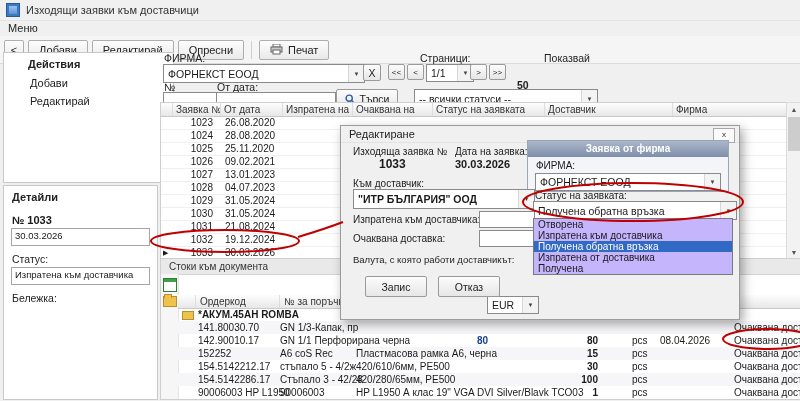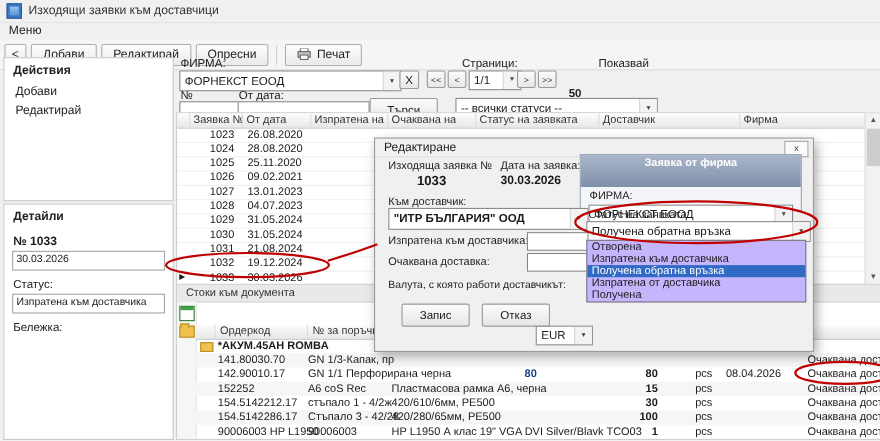--- a/index.html
+++ b/index.html
@@ -81,21 +81,21 @@
         border:1px solid #b88f2e;margin:3px 0 0 4px;vertical-align:top;}
   
   #dialog{left:340px;top:125px;width:398px;height:193px;background:#f0f0f0;border:1px solid #9b9b9b;
           box-shadow:3px 4px 10px rgba(0,0,0,.35);z-index:10;}
   .dtitle{height:16px;line-height:16px;padding-left:8px;font-size:11px;color:#222;border-bottom:1px solid #e2e2e2;}
   .dclose{position:absolute;right:4px;top:2px;width:20px;height:13px;border:1px solid #a8a8a8;background:#fafafa;
           font-size:8px;line-height:11px;text-align:center;color:#333;}
   .dl{position:absolute;font-size:10px;color:#222;white-space:nowrap;}
   .dv{position:absolute;font-weight:bold;white-space:nowrap;}
   .fgroup{position:absolute;left:186px;top:14px;width:200px;height:50px;border:1px solid #9aa5b8;background:#f4f5f8;}
-  .fgroup .gh{height:29px;line-height:16px;text-align:center;font-weight:bold;font-size:10px;color:#fff;
+  .fgroup .gh{height:16px;line-height:16px;text-align:center;font-weight:bold;font-size:10px;color:#fff;
               background:linear-gradient(#aab6ca,#7f8fa9);}
   .dropdown{position:absolute;left:192px;top:92px;width:198px;background:#c4b5fd;border:1px solid #7a7a7a;z-index:12;}
   .ditem{height:11px;line-height:11px;font-size:10px;padding-left:4px;white-space:nowrap;overflow:hidden;}
   .ditem.selected{background:#316ac5;color:#fff;}
   .dbtn{position:absolute;width:62px;height:21px;}
   
   #ann{position:absolute;inset:0;z-index:50;pointer-events:none;}
 </style>
 </head>
 <body>
@@ -120,21 +120,21 @@
     <button class="tbtn">
       <svg width="13" height="11" viewBox="0 0 13 11">
         <rect x="3" y="0" width="7" height="3" fill="#fff" stroke="#666"></rect>
         <rect x="1" y="3" width="11" height="5" fill="#c9c9c9" stroke="#666"></rect>
         <rect x="3" y="6" width="7" height="4" fill="#fff" stroke="#666"></rect>
       </svg>
       <span>Печат</span>
     </button>
   </div>
 
-  <div class="abs sidebox" id="actions" style="left:3px;top:52px;width:153px;height:129px;">
+  <div class="abs sidebox" id="actions" style="left:3px;top:52px;width:153px;height:129px;padding-left:16px;">
     <div class="hd">Действия</div>
     <div class="sideitem"><span>Добави</span></div>
       <div class="sideitem"><span>Редактирай</span></div>
   </div>
 
   <div class="abs sidebox" id="details" style="left:3px;top:185px;width:153px;height:213px;">
     <div class="hd">Детайли</div>
     <div class="dnum">№ 1033</div>
     <div class="dinput">30.03.2026</div>
     <div class="dlabel">Статус:</div>
@@ -158,21 +158,21 @@
   </div>
   <button class="abs sbtn" style="left:470px;top:64px;width:17px;height:16px;font-size:8px;">&gt;</button>
   <button class="abs sbtn" style="left:489px;top:64px;width:17px;height:16px;font-size:8px;">&gt;&gt;</button>
   <div class="abs flabel" style="left:544px;top:52px;">Показвай</div>
   <div class="abs flabel" style="left:517px;top:67px;font-weight:bold;margin-top:12px;">50</div>
 
   <div class="abs flabel" style="left:164px;top:81px;">№</div>
   <div class="abs inp" style="left:163px;top:92px;width:48px;height:16px;"></div>
   <div class="abs flabel" style="left:217px;top:81px;">От дата:</div>
   <div class="abs inp" style="left:216px;top:92px;width:112px;height:16px;"></div>
-  <button class="abs sbtn" style="left:336px;top:89px;width:62px;height:20px;flex-direction:column;">
+  <button class="abs sbtn" style="left:336px;top:89px;width:62px;height:20px;">
     <svg width="11" height="11" viewBox="0 0 11 11">
       <circle cx="4.2" cy="4.2" r="3.1" fill="none" stroke="#2b5fa5" stroke-width="1.4"></circle>
       <line x1="6.8" y1="6.8" x2="10" y2="10" stroke="#2b5fa5" stroke-width="1.6"></line>
     </svg>
     <span>Търси</span>
   </button>
   <div class="abs combo" style="left:414px;top:89px;width:178px;height:18px;">
     <span>-- всички статуси --</span>
     <span class="arr">▼</span>
   </div>
@@ -365,21 +365,21 @@
           <span>Пластмасова рамка А6, черна</span>
           <span class="c-q1"></span>
           <span class="c-q2">15</span>
           <span class="c-unit">pcs</span>
           <span class="c-date"></span>
           <span class="c-status">Очаквана доставка</span>
         </div>
         <div class="irow">
           <span></span>
           <span class="c-code">154.5142212.17</span>
-          <span>стъпало 1 - 4/2ж</span>
+          <span>стъпало 5 - 4/2ж</span>
           <span>420/610/6мм, РЕ500</span>
           <span class="c-q1"></span>
           <span class="c-q2">30</span>
           <span class="c-unit">pcs</span>
           <span class="c-date"></span>
           <span class="c-status">Очаквана доставка</span>
         </div>
         <div class="irow">
           <span></span>
           <span class="c-code">154.5142286.17</span>

